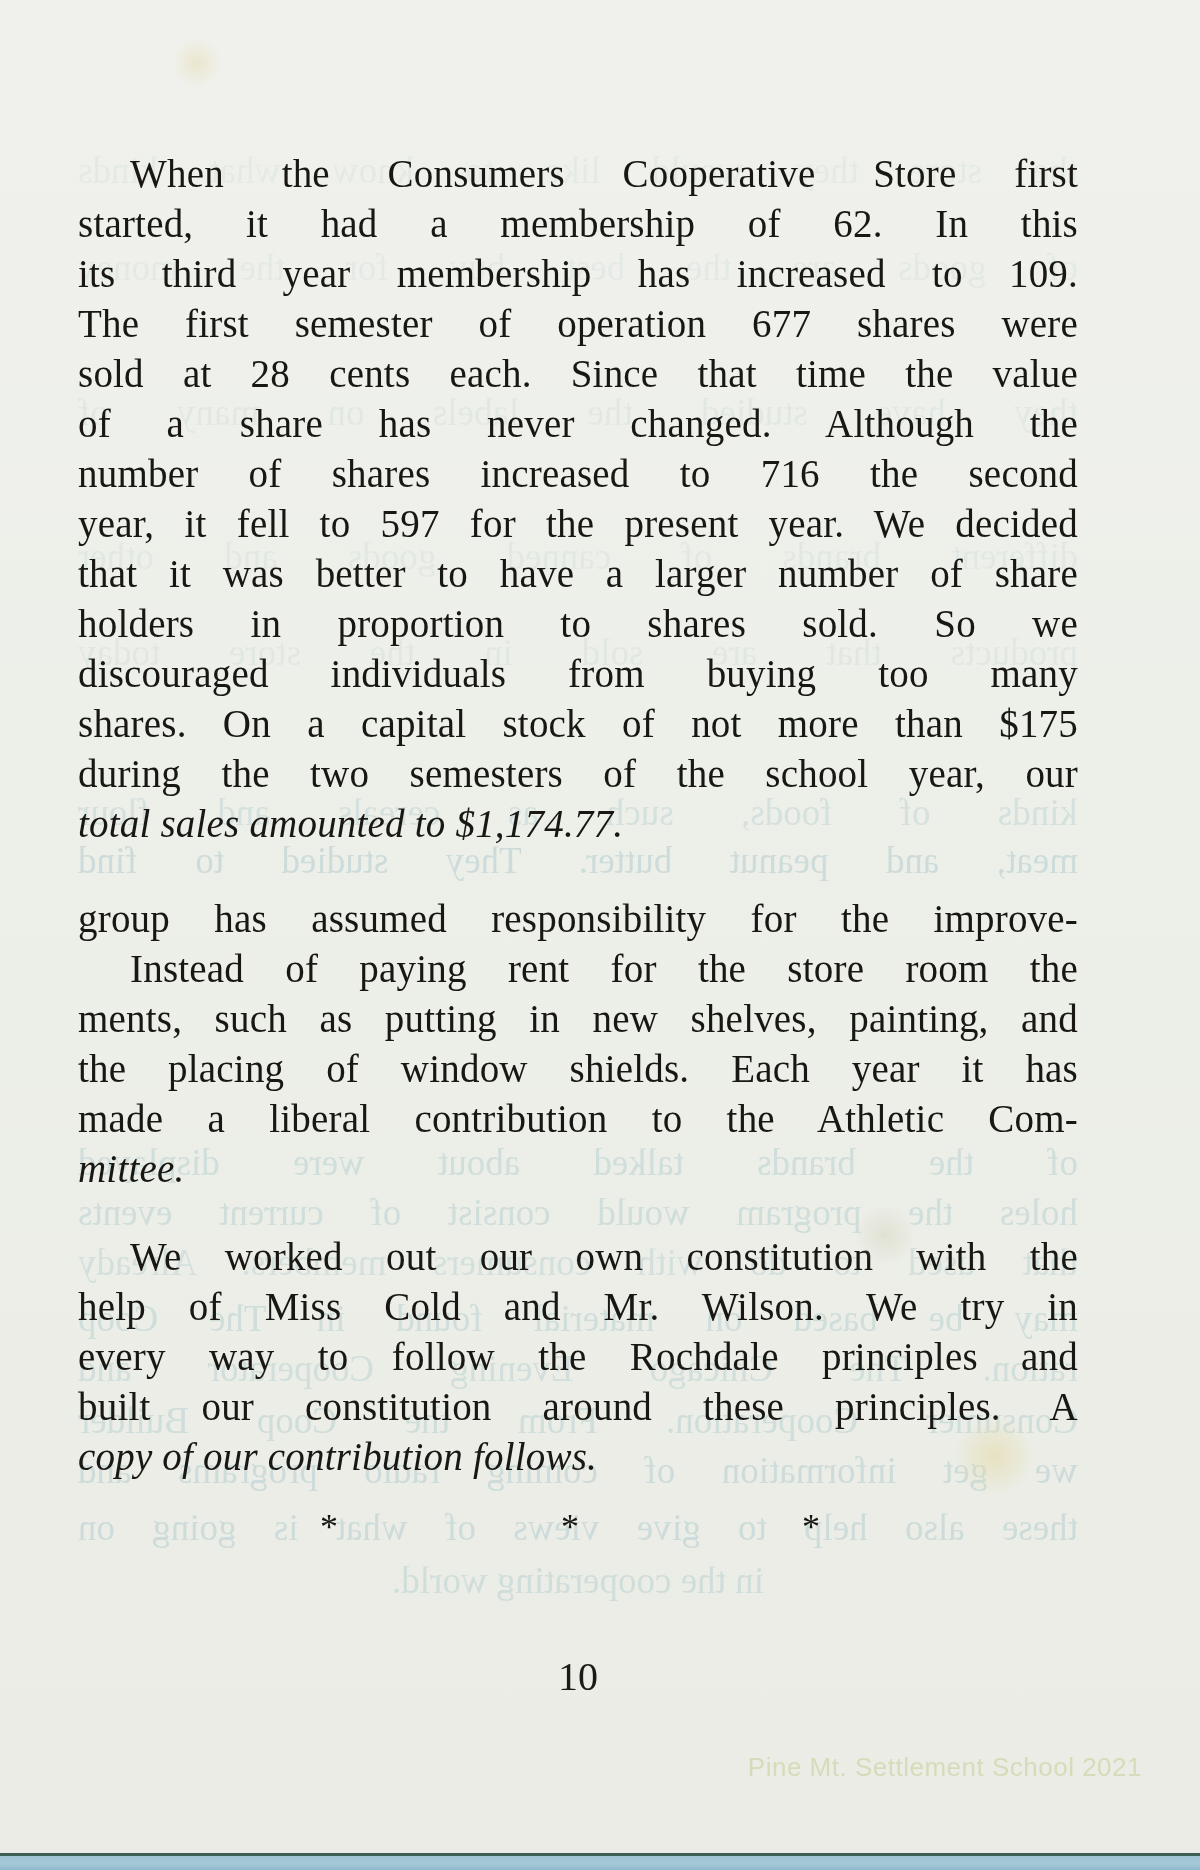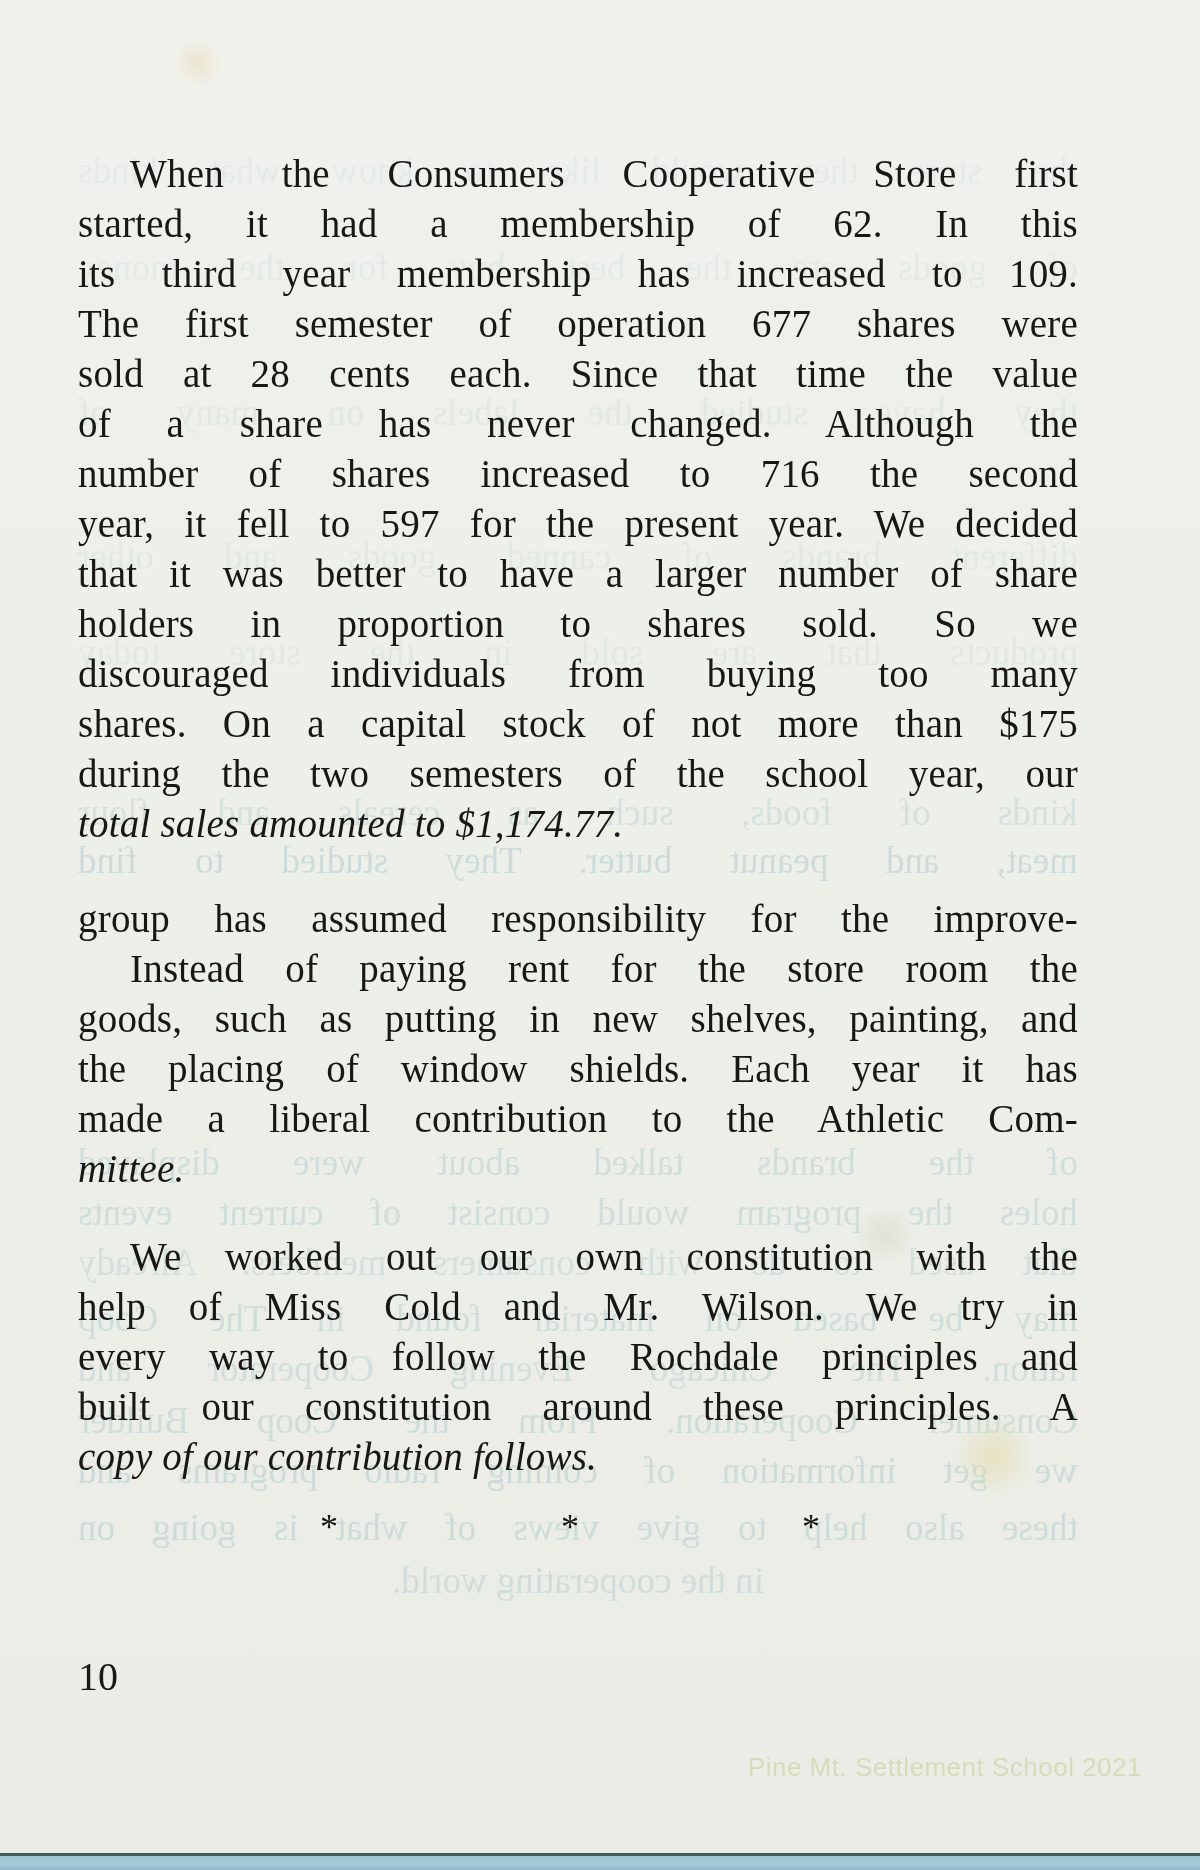--- a/index.html
+++ b/index.html
@@ -40,21 +40,21 @@
   .ghost.center{text-align:center;text-align-last:center;}
   
   .separator{
     position:absolute;left:320px;top:1502px;width:500px;height:50px;
     display:flex;justify-content:space-between;align-items:center;
     font-size:36px;color:#161511;
   }
   
   .page-number{
     position:absolute;left:78px;top:1652px;width:1000px;height:50px;
-    line-height:50px;text-align:left;font-size:40px;color:#1b1a16;
+    line-height:50px;text-align:center;font-size:40px;color:#1b1a16;
   }
   
   .watermark{
     position:absolute;right:58px;top:1750px;height:34px;line-height:34px;
     font-family:"Liberation Sans","DejaVu Sans",sans-serif;
     font-size:26px;color:#d8dbb9;letter-spacing:0.5px;
   }
   
   .scan-strip{
     position:absolute;left:0;bottom:0;width:1200px;height:14px;
@@ -109,21 +109,21 @@
       <div class="line">holders in proportion to shares sold. So we</div>
       <div class="line">discouraged individuals from buying too many</div>
       <div class="line">shares. On a capital stock of not more than $175</div>
       <div class="line">during the two semesters of the school year, our</div>
       <div class="line parlast">total sales amounted to $1,174.77.</div>
     </div>
 
     <div class="para p2">
       <div class="line">group has assumed responsibility for the improve-</div>
       <div class="line indent">Instead of paying rent for the store room the</div>
-      <div class="line">goods, such as putting in new shelves, painting, and</div>
+      <div class="line">ments, such as putting in new shelves, painting, and</div>
       <div class="line">the placing of window shields. Each year it has</div>
       <div class="line">made a liberal contribution to the Athletic Com-</div>
       <div class="line parlast">mittee.</div>
     </div>
 
     <div class="para p3">
       <div class="line indent">We worked out our own constitution with the</div>
       <div class="line">help of Miss Cold and Mr. Wilson. We try in</div>
       <div class="line">every way to follow the Rochdale principles and</div>
       <div class="line">built our constitution around these principles. A</div>

